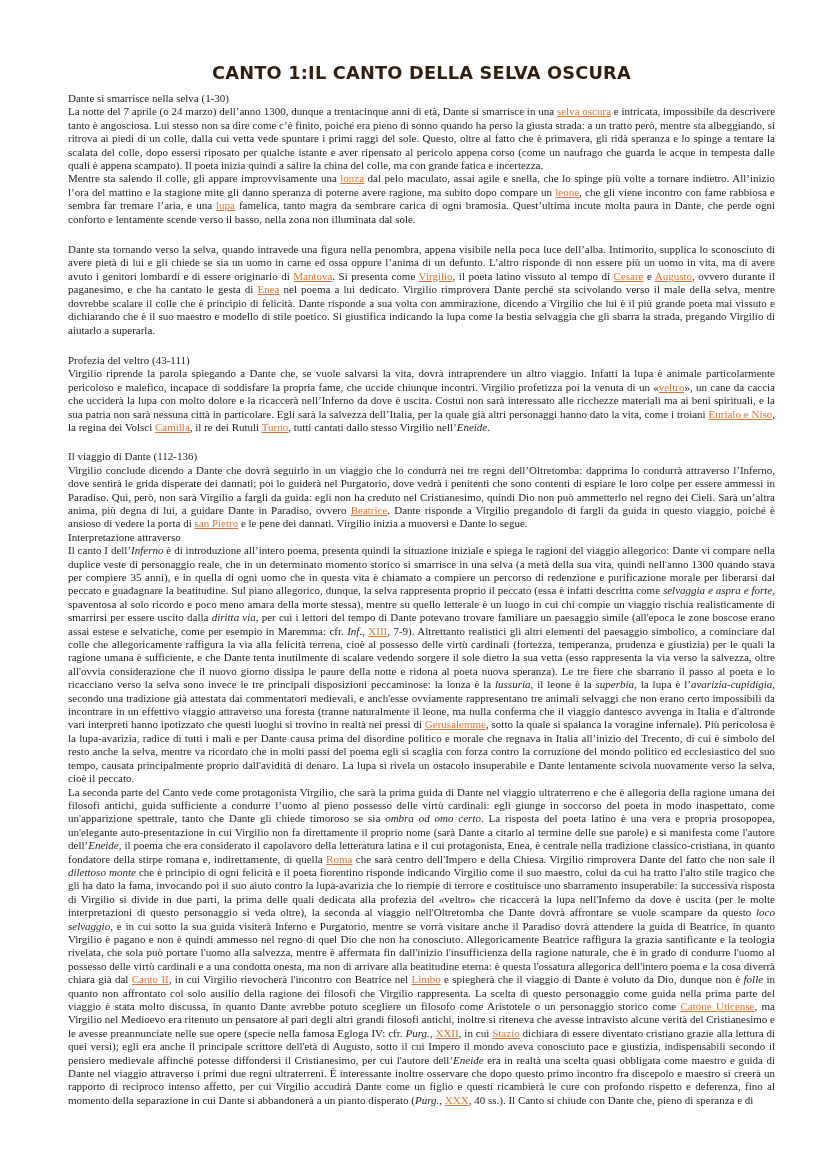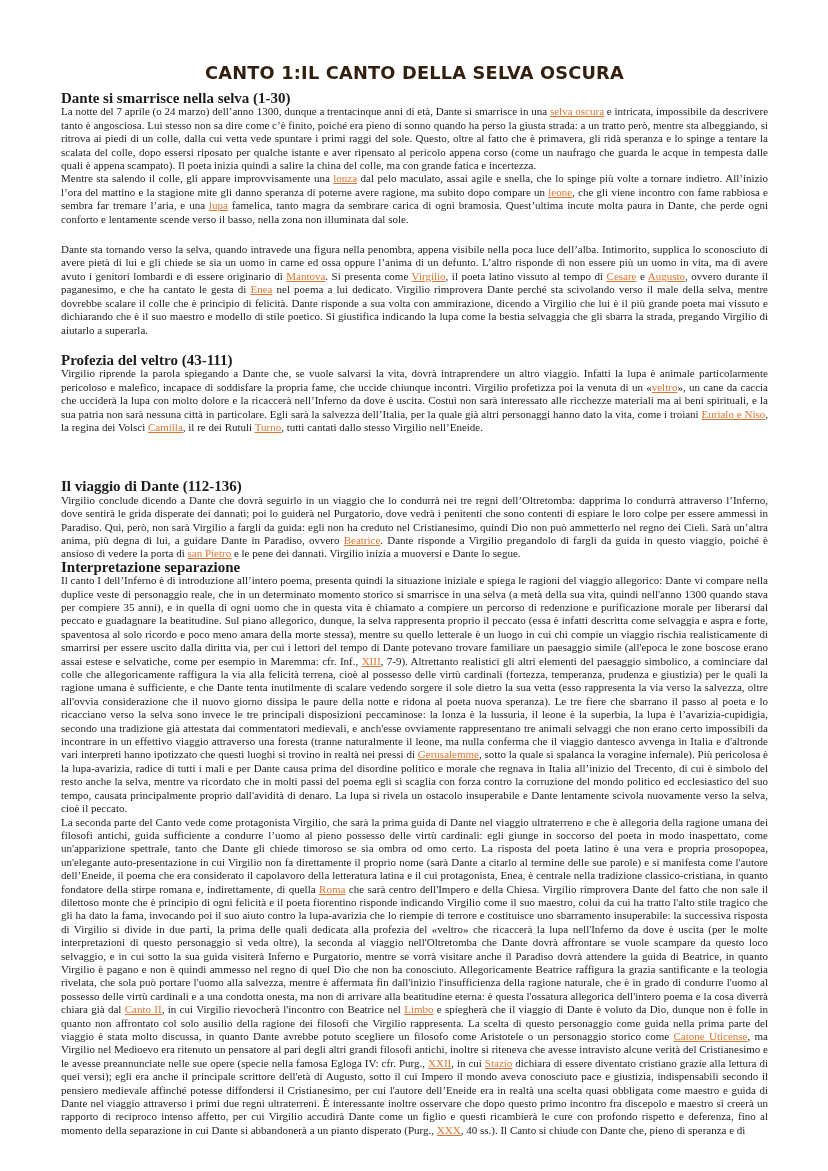--- a/index.html
+++ b/index.html
@@ -11,57 +11,57 @@
   html,body{margin:0;padding:0;}
   body{
     width:828px;height:1171px;
     background:var(--page-bg);
     font-family:"Liberation Serif", serif;
     overflow:hidden;
     position:relative;
   }
   .page{
     position:absolute;
-    left:61px;top:62px;
+    left:68px;top:62px;
     width:707px;
     color:var(--text-color);
   }
   .doc-title{
     font-family:"DejaVu Sans", sans-serif;
     font-weight:800;
     font-size:18.5px;
     line-height:22px;
     letter-spacing:0.2px;
     text-align:center;
     color:var(--title-color);
     margin:0 0 8px 0;
     transform:scaleX(0.96);
     transform-origin:center;
   }
   .doc-section{display:block;}
   .sec-heading{
-    font-weight:700;
-    font-size:15px;
+    font-weight:400;
+    font-size:11px;
     line-height:13.4px;
   }
   .body-par{
     margin:0;
     font-size:11px;
     line-height:13.4px;
     text-align:justify;
   }
   .gap-none{margin-top:0;}
   .gap-one{margin-top:17px;}
-  .gap-two{margin-top:46px;}
+  .gap-two{margin-top:16px;}
   .link{
     color:var(--link-color);
     text-decoration:underline;
     cursor:pointer;
   }
-  .italic{}
+  .italic{font-style:italic;}
 </style>
 </head>
 <body>
 
 <div class="page">
   <h1 class="doc-title">CANTO 1:IL CANTO DELLA SELVA OSCURA</h1>
   <div>
       <section class="doc-section gap-none">
         <div class="sec-heading">Dante si smarrisce nella selva (1-30)</div>
         <p class="body-par"><span>La notte del 7 aprile (o 24 marzo) dell’anno 1300, dunque a trentacinque anni di età, Dante si smarrisce in una </span><span class="link">selva oscura</span><span> e intricata, impossibile da descrivere tanto è angosciosa. Lui stesso non sa dire come c’è finito, poiché era pieno di sonno quando ha perso la giusta strada: a un tratto però, mentre sta albeggiando, si ritrova ai piedi di un colle, dalla cui vetta vede spuntare i primi raggi del sole. Questo, oltre al fatto che è primavera, gli ridà speranza e lo spinge a tentare la scalata del colle, dopo essersi riposato per qualche istante e aver ripensato al pericolo appena corso (come un naufrago che guarda le acque in tempesta dalle quali è appena scampato). Il poeta inizia quindi a salire la china del colle, ma con grande fatica e incertezza.</span></p>
@@ -74,18 +74,18 @@
       </section>
       <section class="doc-section gap-one">
         <div class="sec-heading">Profezia del veltro (43-111)</div>
         <p class="body-par"><span>Virgilio riprende la parola spiegando a Dante che, se vuole salvarsi la vita, dovrà intraprendere un altro viaggio. Infatti la lupa è animale particolarmente pericoloso e malefico, incapace di soddisfare la propria fame, che uccide chiunque incontri. Virgilio profetizza poi la venuta di un «</span><span class="link">veltro</span><span>», un cane da caccia che ucciderà la lupa con molto dolore e la ricaccerà nell’Inferno da dove è uscita. Costui non sarà interessato alle ricchezze materiali ma ai beni spirituali, e la sua patria non sarà nessuna città in particolare. Egli sarà la salvezza dell’Italia, per la quale già altri personaggi hanno dato la vita, come i troiani </span><span class="link">Eurialo e Niso</span><span>, la regina dei Volsci </span><span class="link">Camilla</span><span>, il re dei Rutuli </span><span class="link">Turno</span><span>, tutti cantati dallo stesso Virgilio nell’</span><span class="italic">Eneide</span><span>.</span></p>
       </section>
       <section class="doc-section gap-two">
         <div class="sec-heading">Il viaggio di Dante (112-136)</div>
         <p class="body-par"><span>Virgilio conclude dicendo a Dante che dovrà seguirlo in un viaggio che lo condurrà nei tre regni dell’Oltretomba: dapprima lo condurrà attraverso l’Inferno, dove sentirà le grida disperate dei dannati; poi lo guiderà nel Purgatorio, dove vedrà i penitenti che sono contenti di espiare le loro colpe per essere ammessi in Paradiso. Qui, però, non sarà Virgilio a fargli da guida: egli non ha creduto nel Cristianesimo, quindi Dio non può ammetterlo nel regno dei Cieli. Sarà un’altra anima, più degna di lui, a guidare Dante in Paradiso, ovvero </span><span class="link">Beatrice</span><span>. Dante risponde a Virgilio pregandolo di fargli da guida in questo viaggio, poiché è ansioso di vedere la porta di </span><span class="link">san Pietro</span><span> e le pene dei dannati. Virgilio inizia a muoversi e Dante lo segue.</span></p>
       </section>
       <section class="doc-section gap-none">
-        <div class="sec-heading">Interpretazione separazione</div>
+        <div class="sec-heading">Interpretazione attraverso</div>
         <p class="body-par"><span>Il canto I dell’</span><span class="italic">Inferno</span><span> è di introduzione all’intero poema, presenta quindi la situazione iniziale e spiega le ragioni del viaggio allegorico: Dante vi compare nella duplice veste di personaggio reale, che in un determinato momento storico si smarrisce in una selva (a metà della sua vita, quindi nell'anno 1300 quando stava per compiere 35 anni), e in quella di ogni uomo che in questa vita è chiamato a compiere un percorso di redenzione e purificazione morale per liberarsi dal peccato e guadagnare la beatitudine. Sul piano allegorico, dunque, la selva rappresenta proprio il peccato (essa è infatti descritta come </span><span class="italic">selvaggia e aspra e forte</span><span>, spaventosa al solo ricordo e poco meno amara della morte stessa), mentre su quello letterale è un luogo in cui chi compie un viaggio rischia realisticamente di smarrirsi per essere uscito dalla </span><span class="italic">diritta via</span><span>, per cui i lettori del tempo di Dante potevano trovare familiare un paesaggio simile (all'epoca le zone boscose erano assai estese e selvatiche, come per esempio in Maremma: cfr. </span><span class="italic">Inf.</span><span>, </span><span class="link">XIII</span><span>, 7-9). Altrettanto realistici gli altri elementi del paesaggio simbolico, a cominciare dal colle che allegoricamente raffigura la via alla felicità terrena, cioè al possesso delle virtù cardinali (fortezza, temperanza, prudenza e giustizia) per le quali la ragione umana è sufficiente, e che Dante tenta inutilmente di scalare vedendo sorgere il sole dietro la sua vetta (esso rappresenta la via verso la salvezza, oltre all'ovvia considerazione che il nuovo giorno dissipa le paure della notte e ridona al poeta nuova speranza). Le tre fiere che sbarrano il passo al poeta e lo ricacciano verso la selva sono invece le tre principali disposizioni peccaminose: la lonza è la </span><span class="italic">lussuria</span><span>, il leone è la </span><span class="italic">superbia</span><span>, la lupa è l’</span><span class="italic">avarizia-cupidigia</span><span>, secondo una tradizione già attestata dai commentatori medievali, e anch'esse ovviamente rappresentano tre animali selvaggi che non erano certo impossibili da incontrare in un effettivo viaggio attraverso una foresta (tranne naturalmente il leone, ma nulla conferma che il viaggio dantesco avvenga in Italia e d'altronde vari interpreti hanno ipotizzato che questi luoghi si trovino in realtà nei pressi di </span><span class="link">Gerusalemme</span><span>, sotto la quale si spalanca la voragine infernale). Più pericolosa è la lupa-avarizia, radice di tutti i mali e per Dante causa prima del disordine politico e morale che regnava in Italia all’inizio del Trecento, di cui è simbolo del resto anche la selva, mentre va ricordato che in molti passi del poema egli si scaglia con forza contro la corruzione del mondo politico ed ecclesiastico del suo tempo, causata principalmente proprio dall'avidità di denaro. La lupa si rivela un ostacolo insuperabile e Dante lentamente scivola nuovamente verso la selva, cioè il peccato.</span></p>
         <p class="body-par"><span>La seconda parte del Canto vede come protagonista Virgilio, che sarà la prima guida di Dante nel viaggio ultraterreno e che è allegoria della ragione umana dei filosofi antichi, guida sufficiente a condurre l’uomo al pieno possesso delle virtù cardinali: egli giunge in soccorso del poeta in modo inaspettato, come un'apparizione spettrale, tanto che Dante gli chiede timoroso se sia </span><span class="italic">ombra od omo certo</span><span>. La risposta del poeta latino è una vera e propria prosopopea, un'elegante auto-presentazione in cui Virgilio non fa direttamente il proprio nome (sarà Dante a citarlo al termine delle sue parole) e si manifesta come l'autore dell’</span><span class="italic">Eneide</span><span>, il poema che era considerato il capolavoro della letteratura latina e il cui protagonista, Enea, è centrale nella tradizione classico-cristiana, in quanto fondatore della stirpe romana e, indirettamente, di quella </span><span class="link">Roma</span><span> che sarà centro dell'Impero e della Chiesa. Virgilio rimprovera Dante del fatto che non sale il </span><span class="italic">dilettoso monte</span><span>  che è principio di ogni felicità e il poeta fiorentino risponde indicando Virgilio come il suo maestro, colui da cui ha tratto l'alto stile tragico che gli ha dato la fama, invocando poi il suo aiuto contro la lupa-avarizia che lo riempie di terrore e costituisce uno sbarramento insuperabile: la successiva risposta di Virgilio si divide in due parti, la prima delle quali dedicata alla profezia del «veltro» che ricaccerà la lupa nell'Inferno da dove è uscita (per le molte interpretazioni di questo personaggio si veda oltre), la seconda al viaggio nell'Oltretomba che Dante dovrà affrontare se vuole scampare da questo </span><span class="italic">loco selvaggio</span><span>, e in cui sotto la sua guida visiterà Inferno e Purgatorio, mentre se vorrà visitare anche il Paradiso dovrà attendere la guida di Beatrice, in quanto Virgilio è pagano e non è quindi ammesso nel regno di quel Dio che non ha conosciuto. Allegoricamente Beatrice raffigura la grazia santificante e la teologia rivelata, che sola può portare l'uomo alla salvezza, mentre è affermata fin dall'inizio l'insufficienza della ragione naturale, che è in grado di condurre l'uomo al possesso delle virtù cardinali e a una condotta onesta, ma non di arrivare alla beatitudine eterna: è questa l'ossatura allegorica dell'intero poema e la cosa diverrà chiara già dal </span><span class="link">Canto II</span><span>, in cui Virgilio rievocherà l'incontro con Beatrice nel </span><span class="link">Limbo</span><span> e spiegherà che il viaggio di Dante è voluto da Dio, dunque non è </span><span class="italic">folle</span><span>  in quanto non affrontato col solo ausilio della ragione dei filosofi che Virgilio rappresenta. La scelta di questo personaggio come guida nella prima parte del viaggio è stata molto discussa, in quanto Dante avrebbe potuto scegliere un filosofo come Aristotele o un personaggio storico come </span><span class="link">Catone Uticense</span><span>, ma Virgilio nel Medioevo era ritenuto un pensatore al pari degli altri grandi filosofi antichi, inoltre si riteneva che avesse intravisto alcune verità del Cristianesimo e le avesse preannunciate nelle sue opere (specie nella famosa Egloga IV: cfr. </span><span class="italic">Purg.</span><span>, </span><span class="link">XXII</span><span>, in cui </span><span class="link">Stazio</span><span> dichiara di essere diventato cristiano grazie alla lettura di quei versi); egli era anche il principale scrittore dell'età di Augusto, sotto il cui Impero il mondo aveva conosciuto pace e giustizia, indispensabili secondo il pensiero medievale affinché potesse diffondersi il Cristianesimo, per cui l'autore dell’</span><span class="italic">Eneide</span><span>  era in realtà una scelta quasi obbligata come maestro e guida di Dante nel viaggio attraverso i primi due regni ultraterreni. È interessante inoltre osservare che dopo questo primo incontro fra discepolo e maestro si creerà un rapporto di reciproco intenso affetto, per cui Virgilio accudirà Dante come un figlio e questi ricambierà le cure con profondo rispetto e deferenza, fino al momento della separazione in cui Dante si abbandonerà a un pianto disperato (</span><span class="italic">Purg.</span><span>, </span><span class="link">XXX</span><span>, 40 ss.). Il Canto si chiude con Dante che, pieno di speranza e di</span></p>
       </section>
     </div>
 </div>
 
 </body></html>

